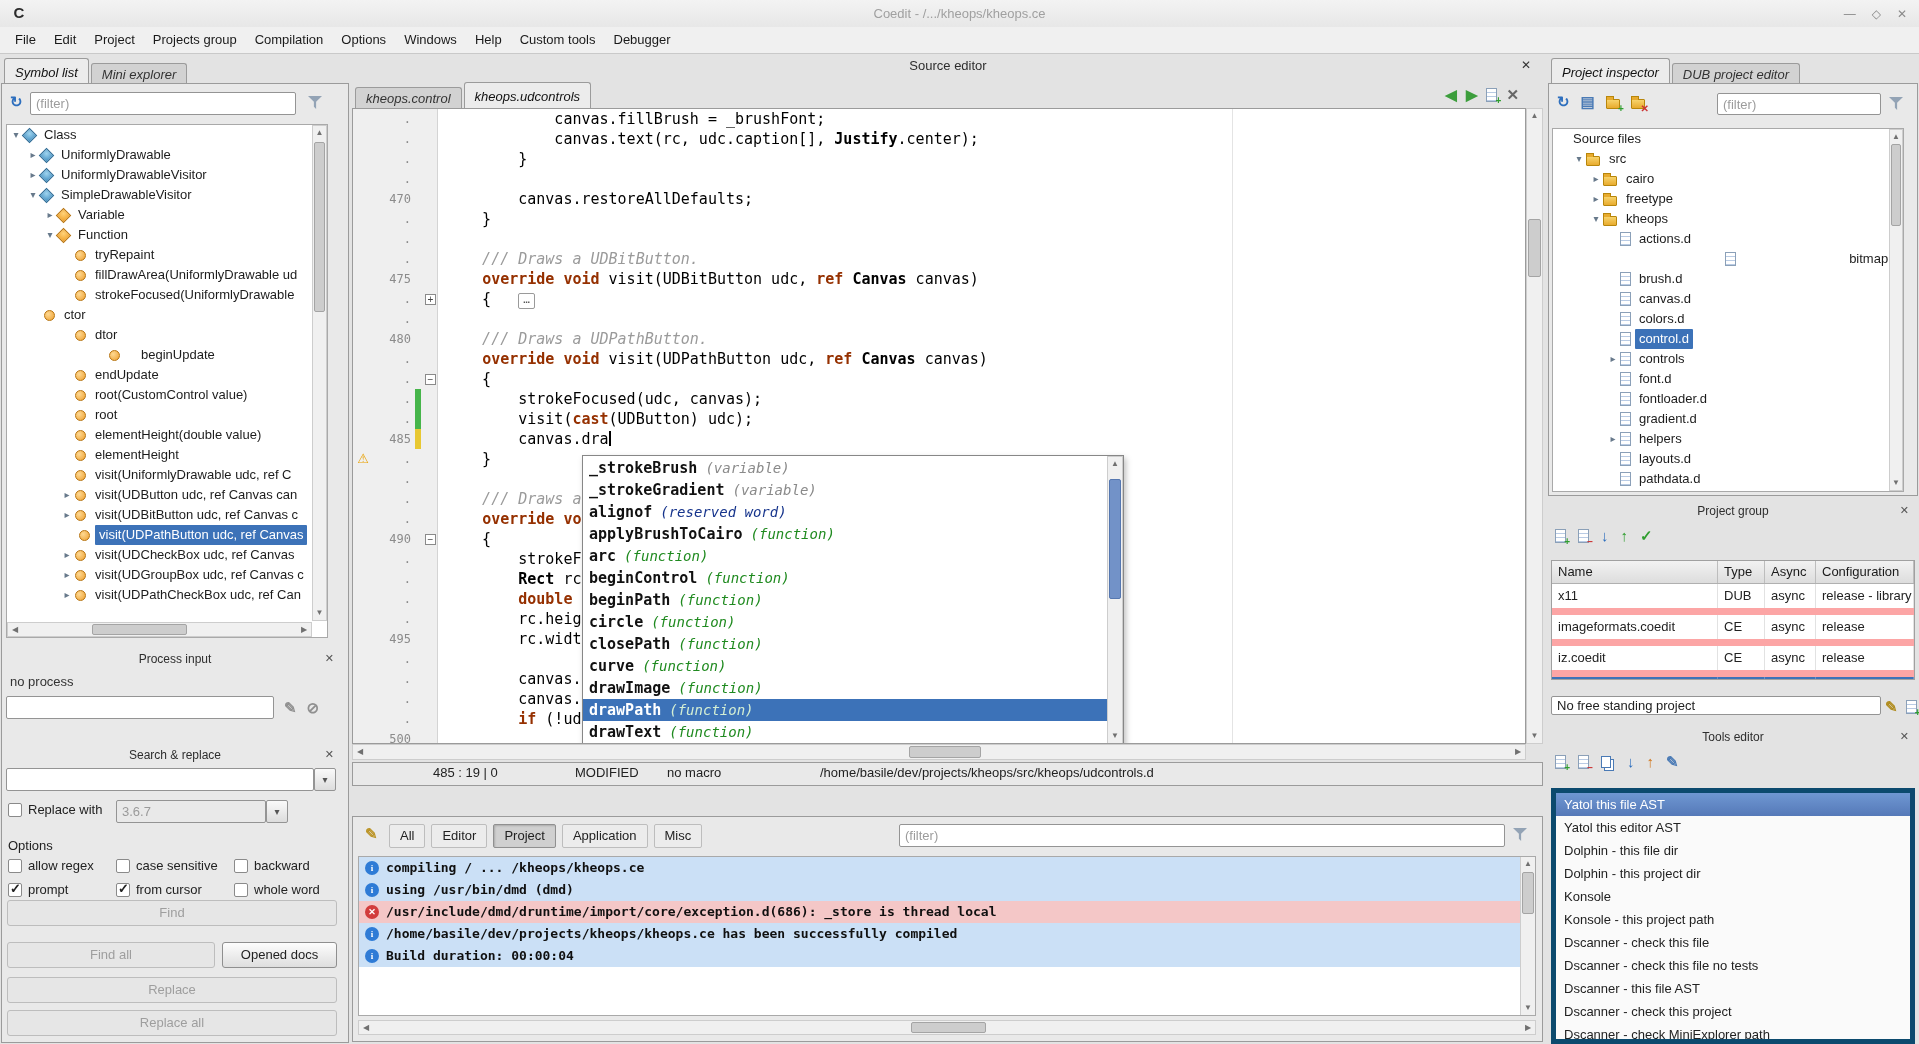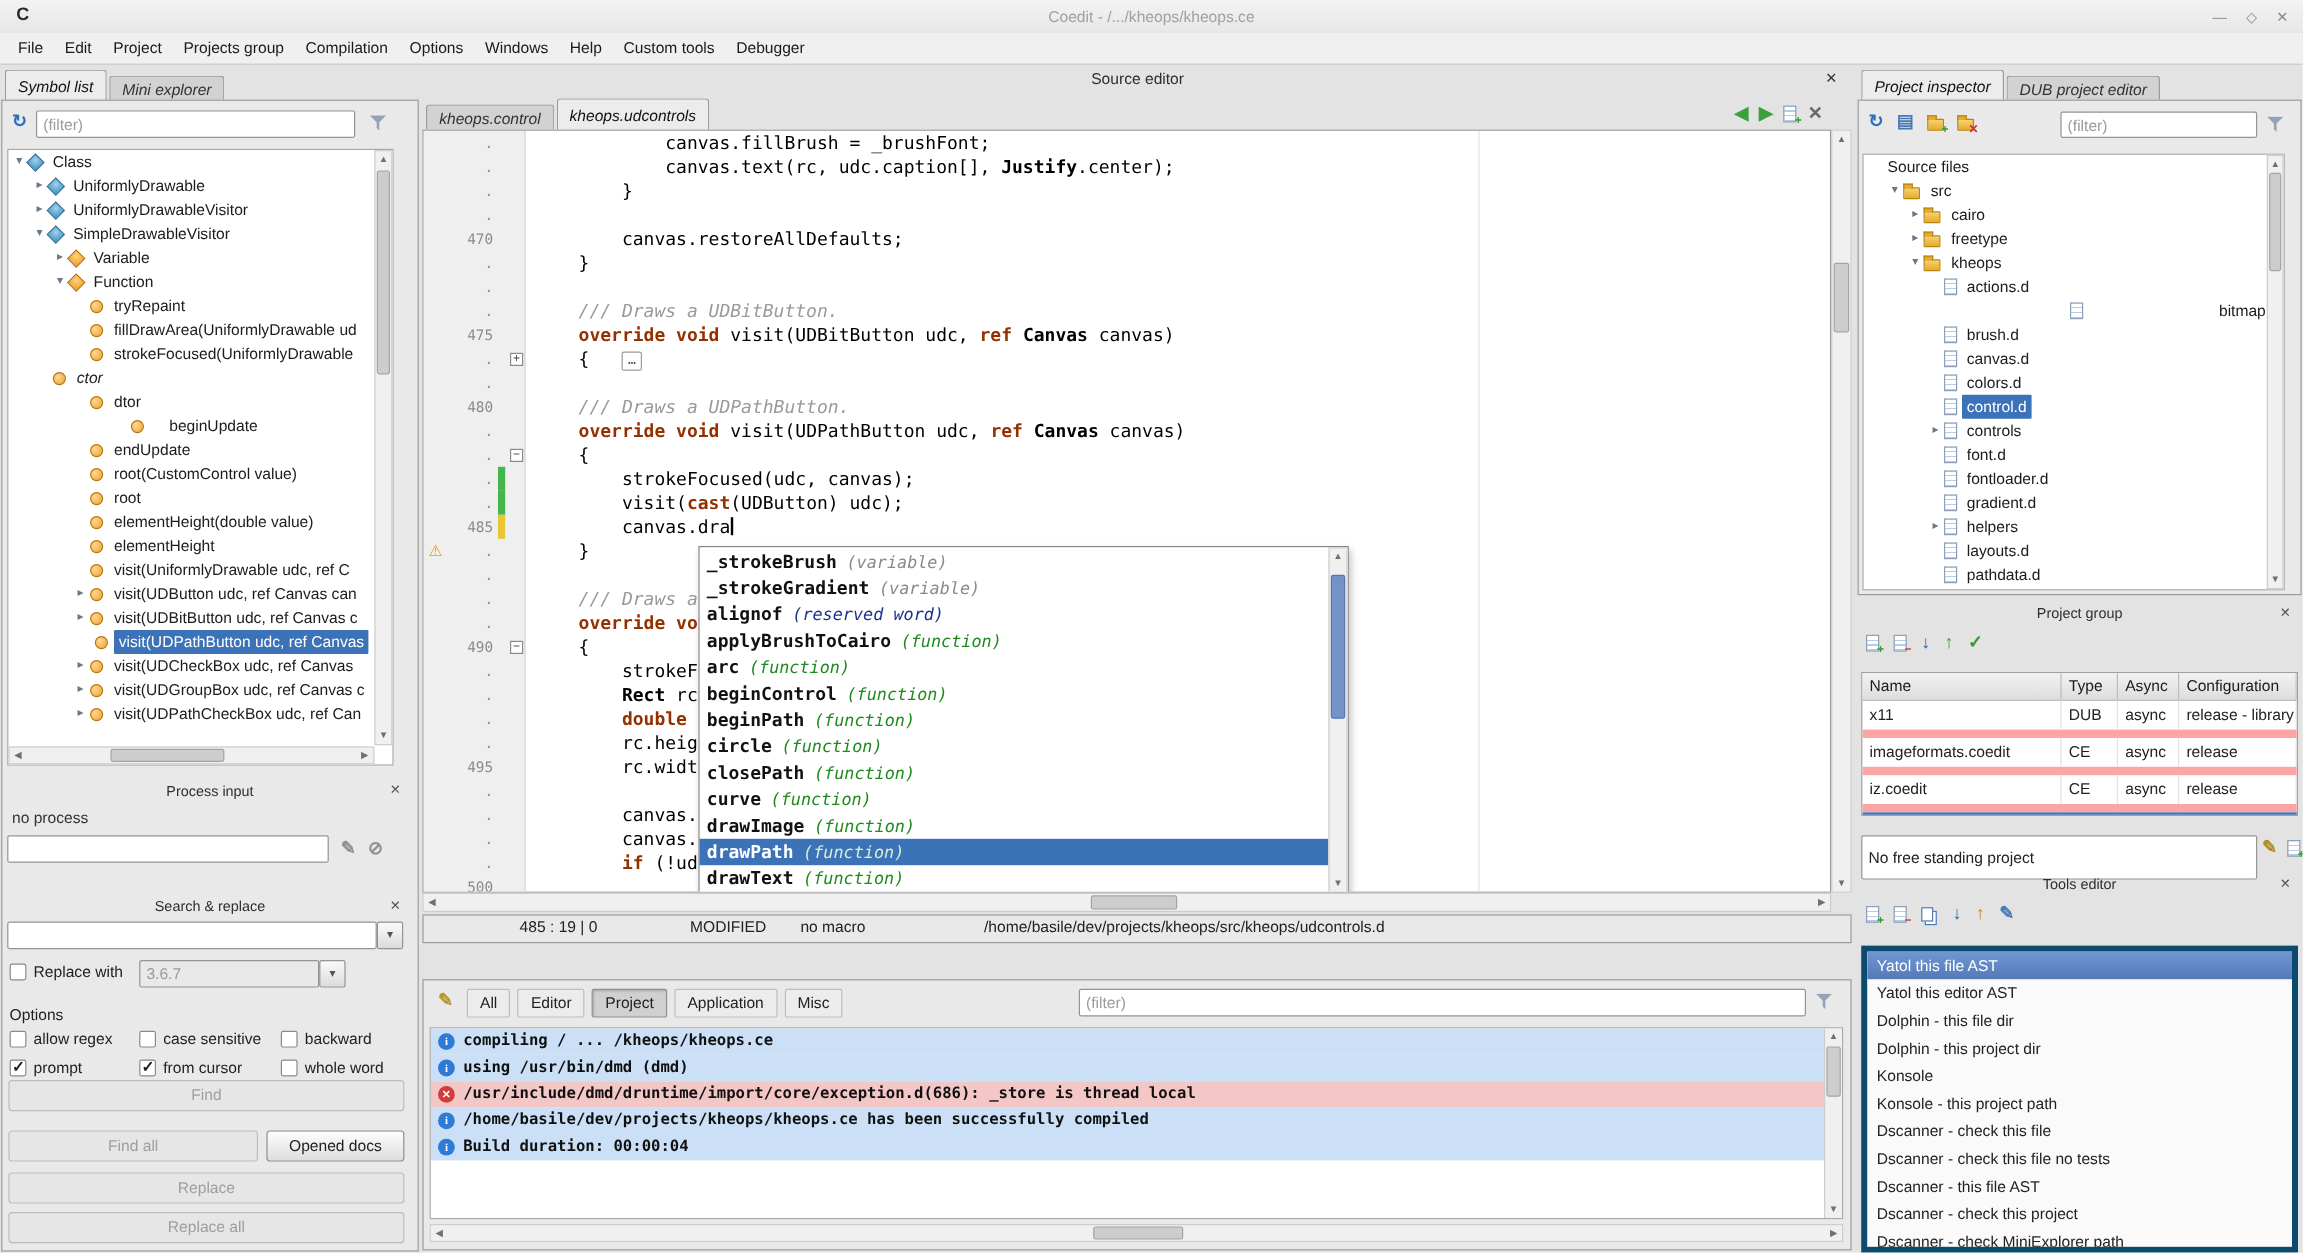--- a/index.html
+++ b/index.html
@@ -199,21 +199,21 @@
         <div class="trow" style="padding-left: 53px;">
           <span class="exp"></span>
           <span class="sym sym-dot"></span>
           <span class="trow-label">fillDrawArea(UniformlyDrawable ud</span>
         </div>
         <div class="trow" style="padding-left: 53px;">
           <span class="exp"></span>
           <span class="sym sym-dot"></span>
           <span class="trow-label">strokeFocused(UniformlyDrawable</span>
         </div>
-        <div class="trow" style="padding-left: 22px; font-style: italic;">
+        <div class="trow" style="padding-left: 22px;">
           <span class="exp"></span>
           <span class="sym sym-dot"></span>
           <span class="trow-label">ctor</span>
         </div>
         <div class="trow" style="padding-left: 53px;">
           <span class="exp"></span>
           <span class="sym sym-dot"></span>
           <span class="trow-label">dtor</span>
         </div>
         <div class="trow" style="padding-left: 75px; gap: 12px;">
@@ -827,21 +827,21 @@
           <span class="gt-cell">async</span>
           <span class="gt-cell">release</span>
         </div>
         <div class="gt-row selected">
           <span class="gt-cell">kheops.ce</span>
           <span class="gt-cell">CE</span>
           <span class="gt-cell">wait</span>
           <span class="gt-cell">debug</span>
         </div>
       </div>
-    <input class="input" style="left: 4px; top: 642px; width: 330px; height: 37px;" readonly="" value="No free standing project">
+    <input class="input" style="left: 4px; top: 642px; width: 330px; height: 19px;" readonly="" value="No free standing project">
     <span class="tbar" id="free-icons" style="left:338px;top:645px;gap:8px;">
         <span class="ticon ic-glyph" style="color: rgb(176, 140, 30);">✎</span>
         <span class="ticon ic-file">
           <span class="badge" style="color: rgb(47, 158, 47);">+</span>
         </span>
       </span>
 
     <div class="sec-hdr" style="left:2px;top:676px;width:368px;">
       <span>Tools editor</span>
       <span class="sec-close" style="right:8px;">✕</span>

